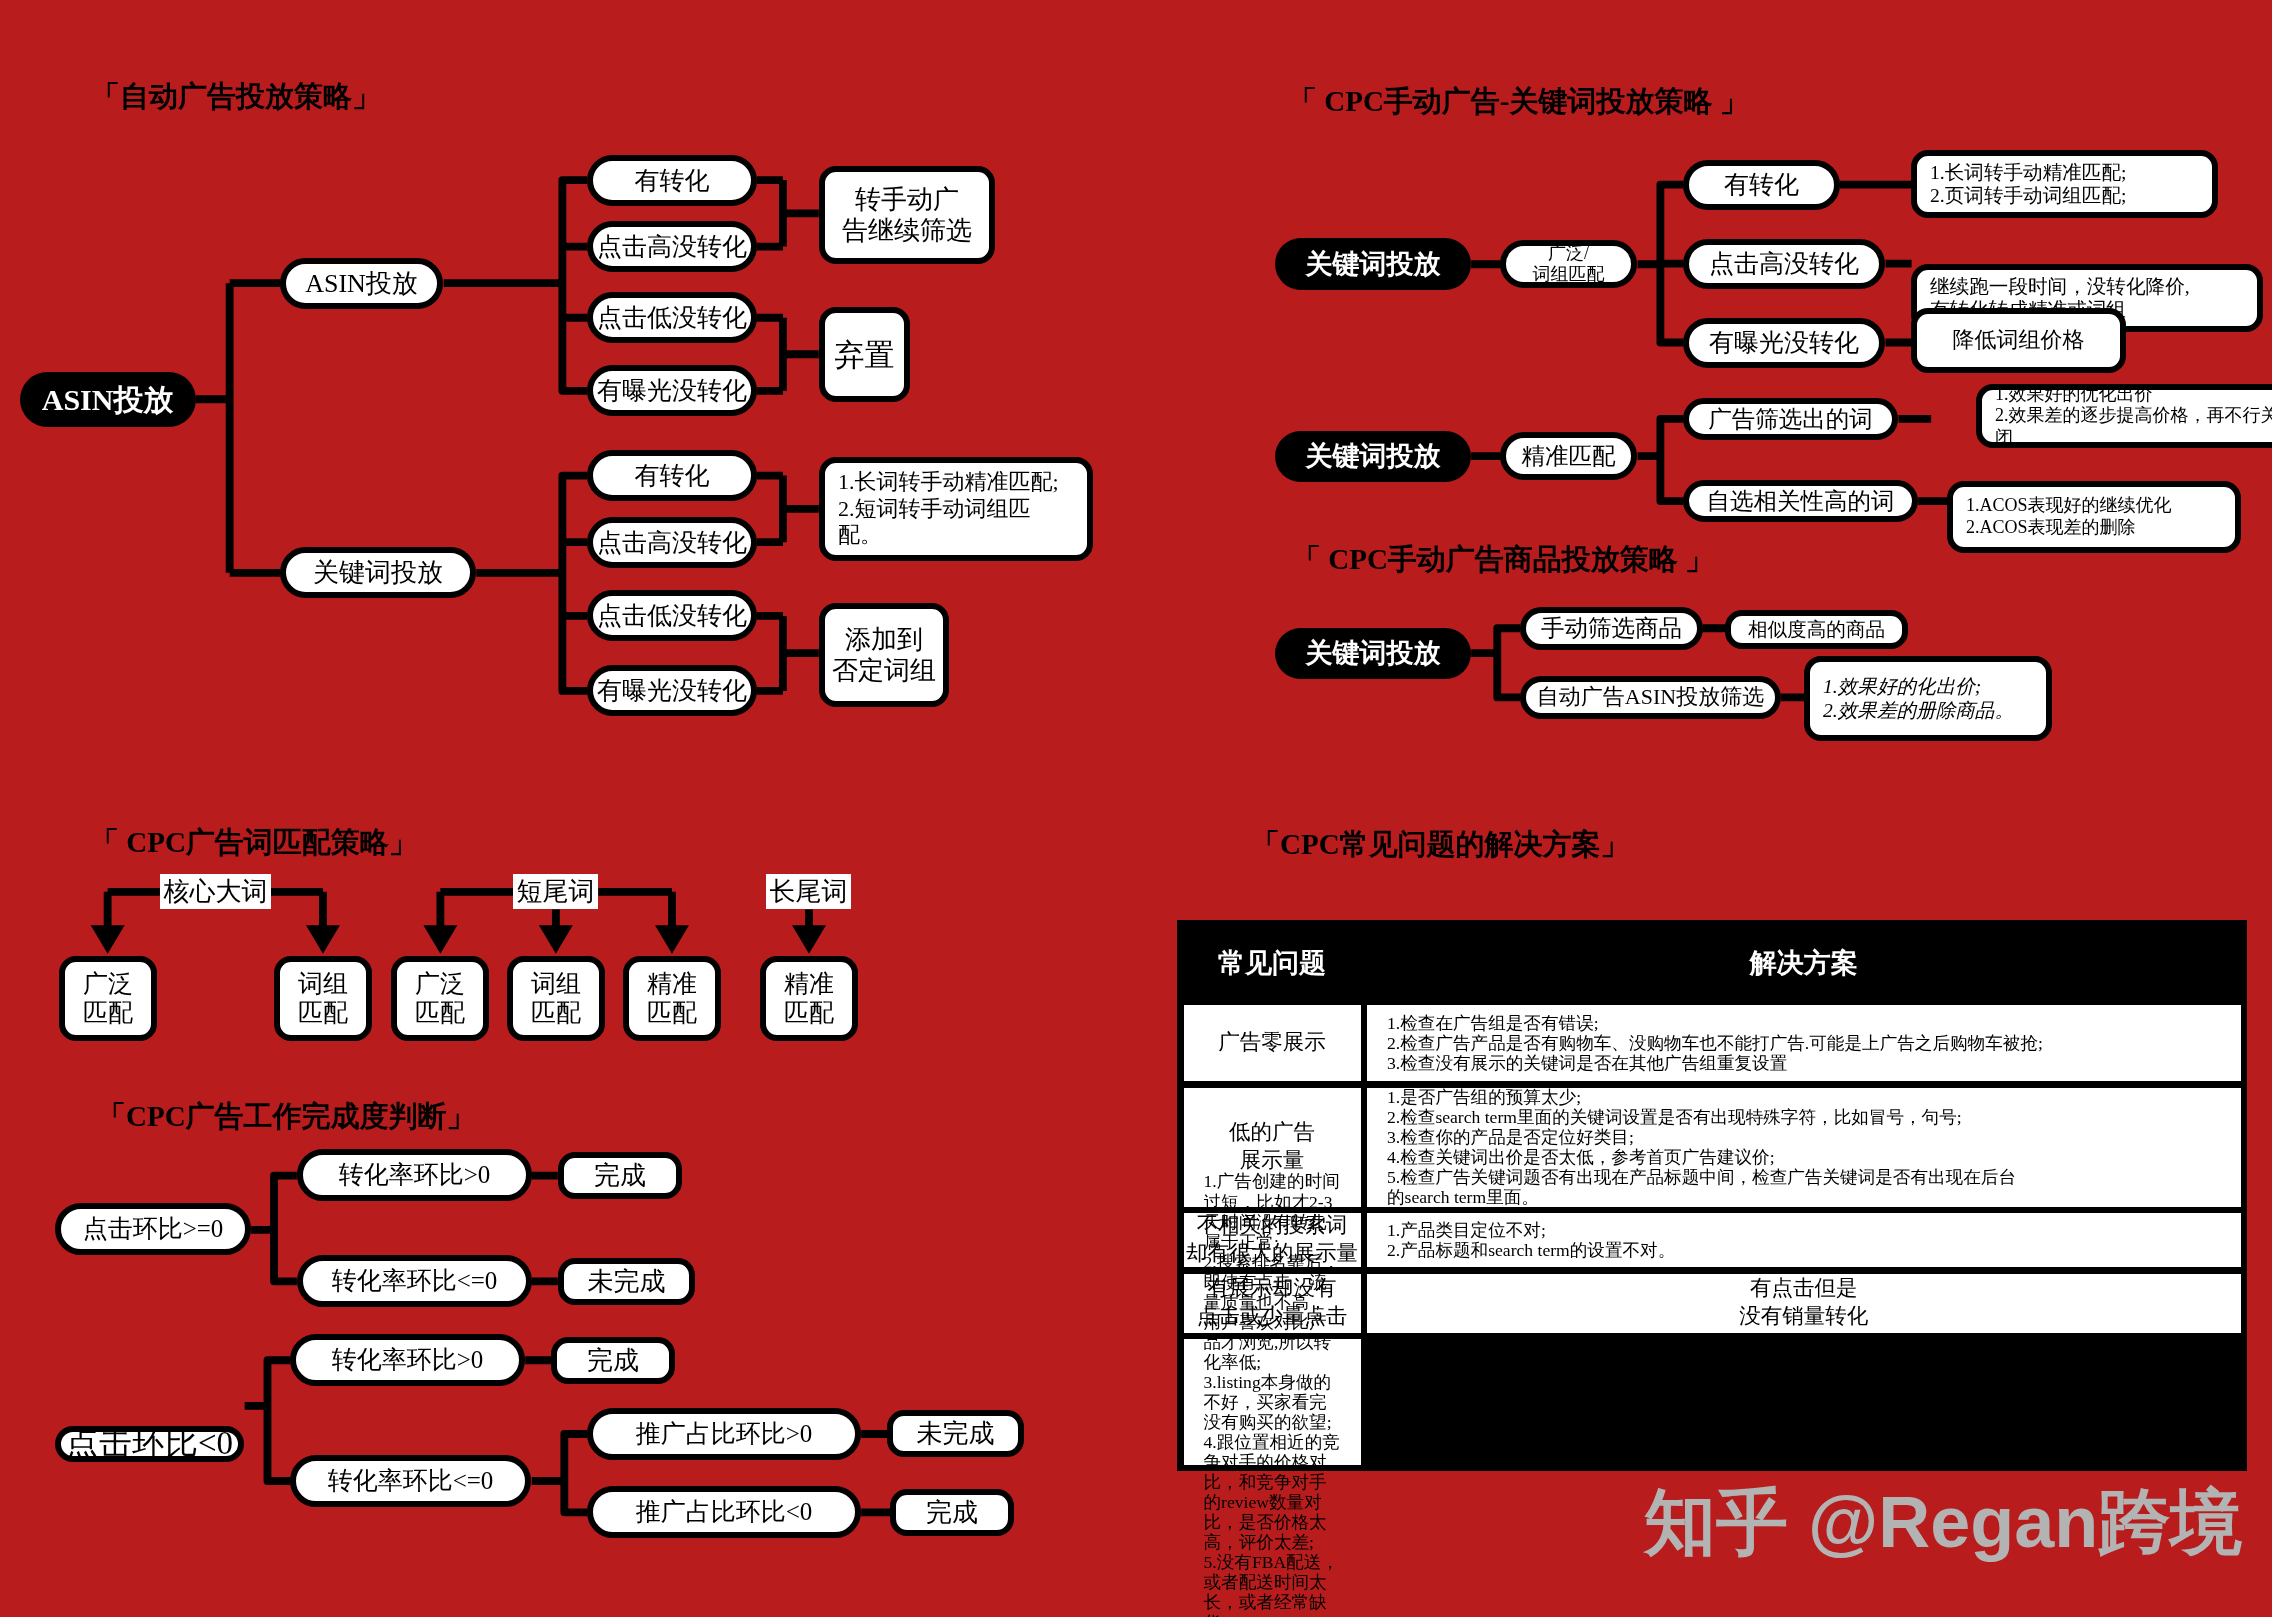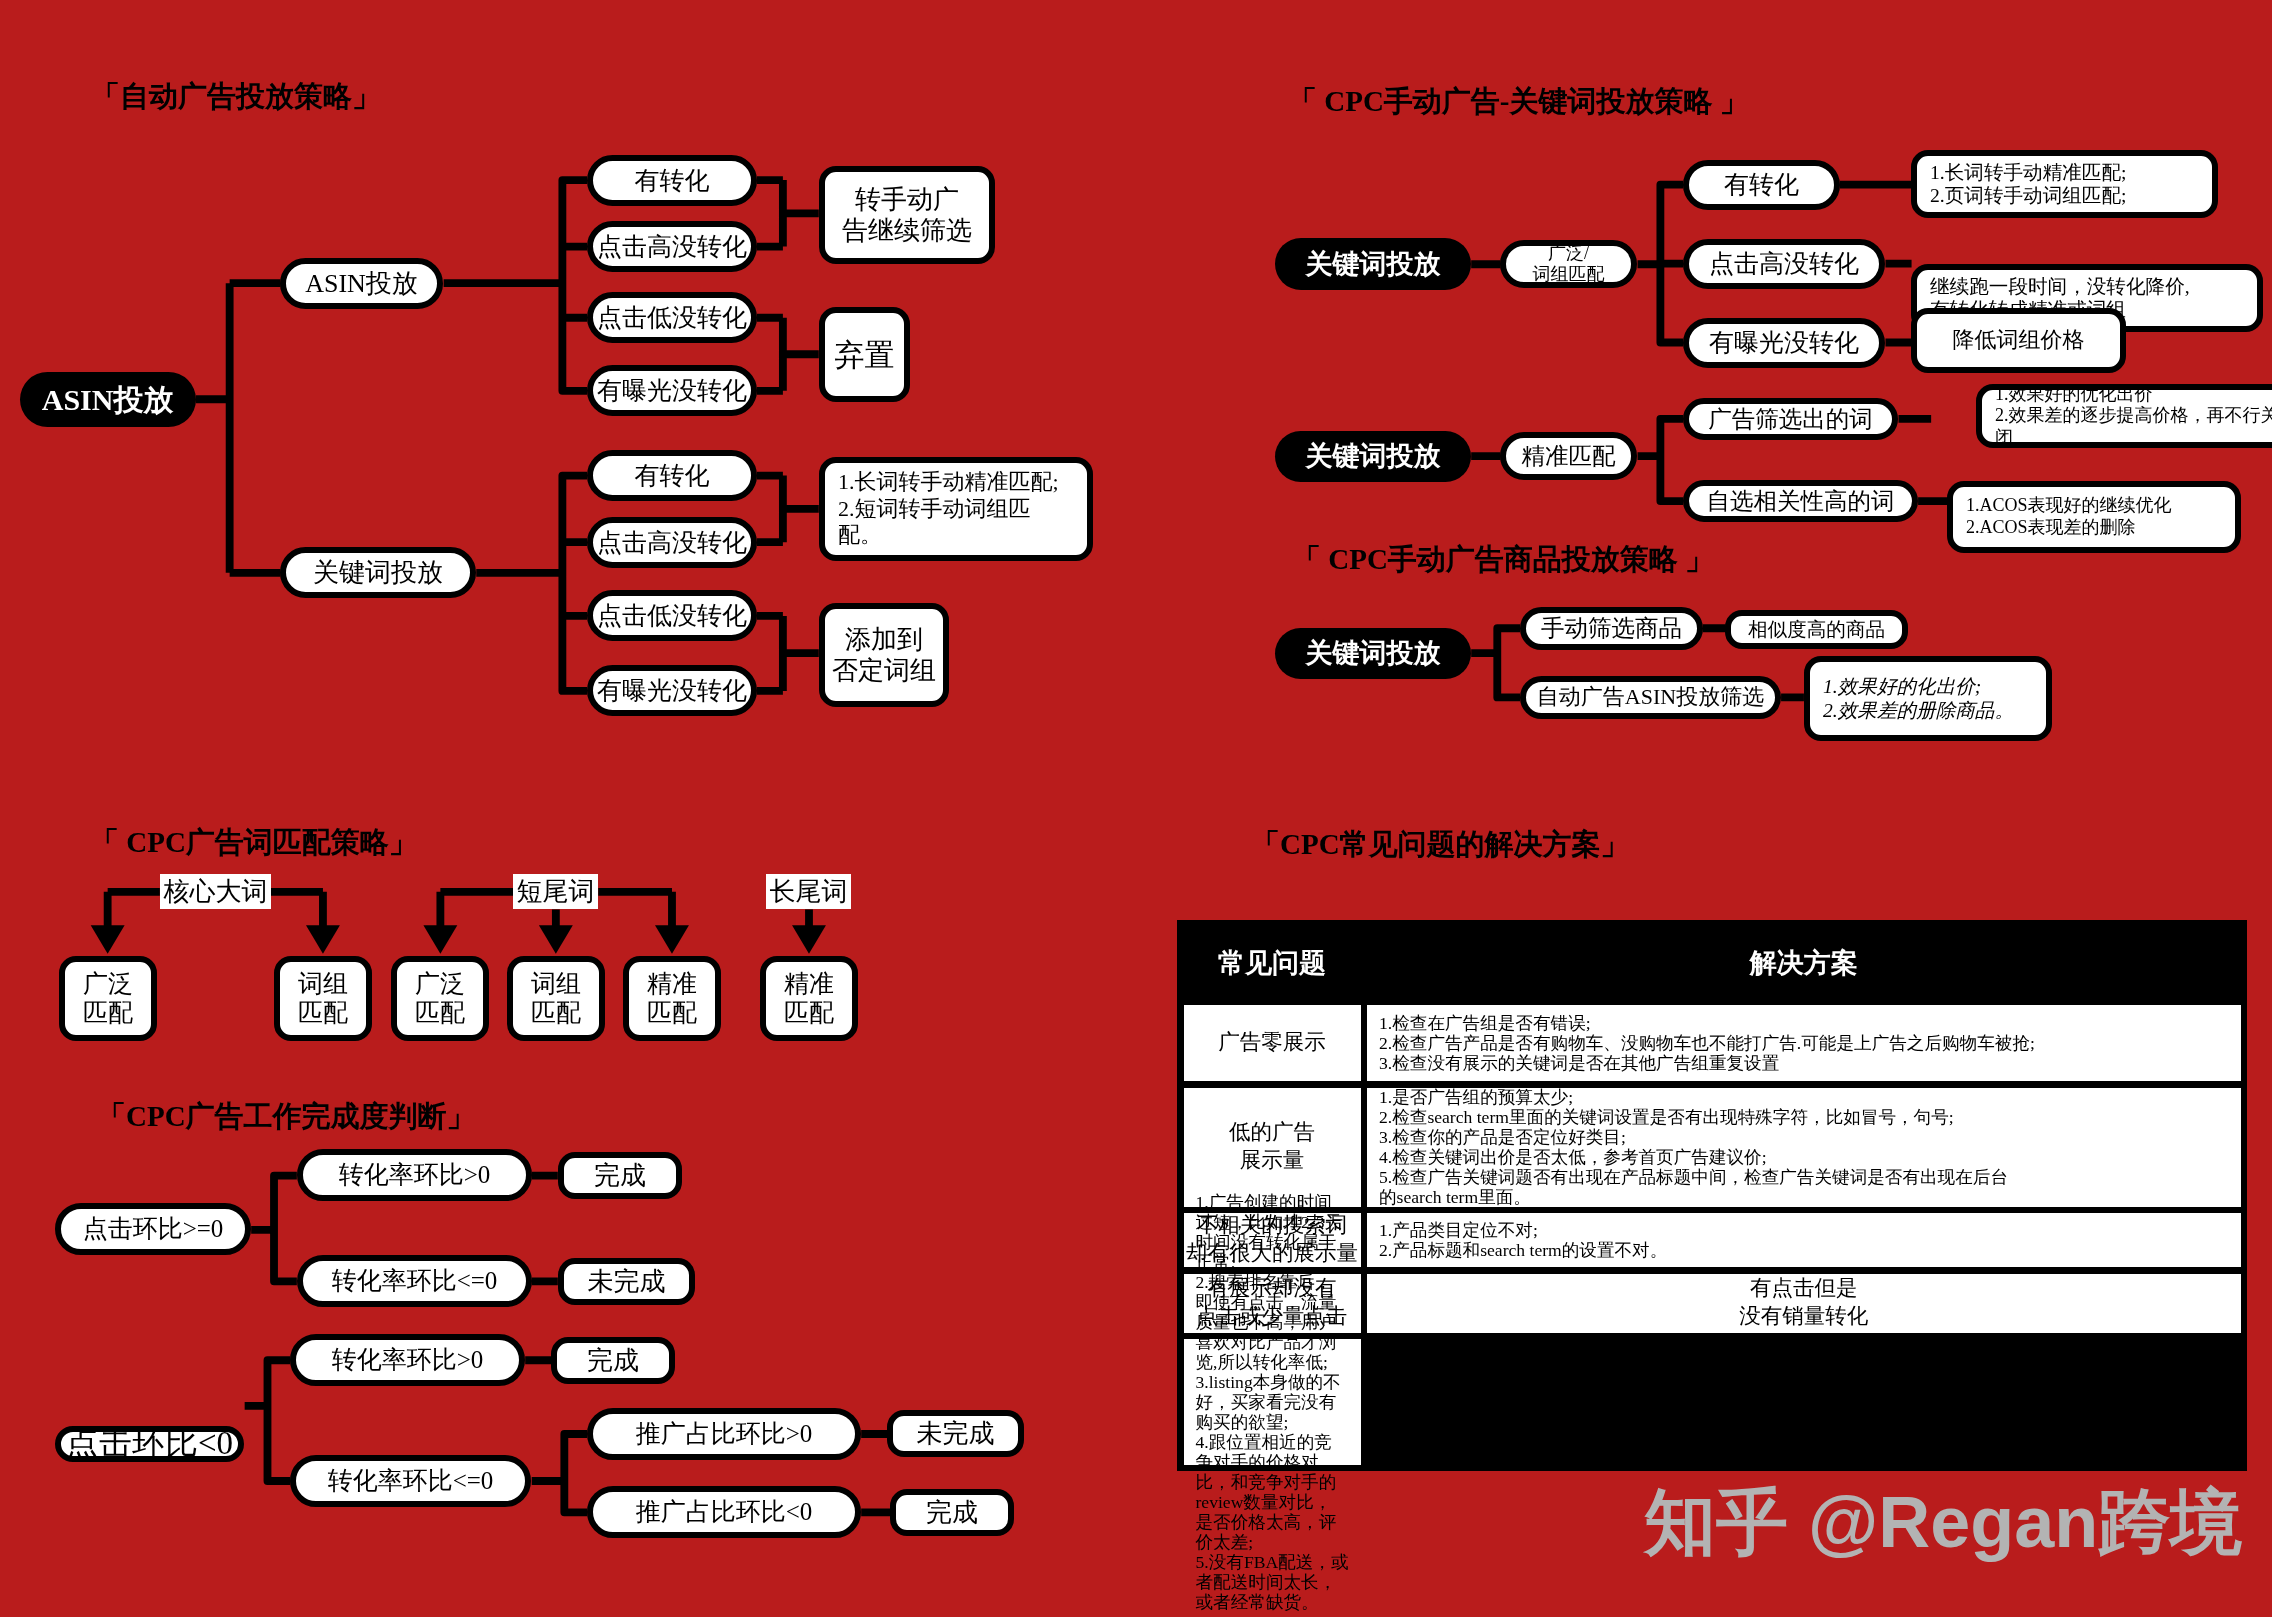--- a/index.html
+++ b/index.html
@@ -14,21 +14,21 @@
   .lft{justify-content:flex-start;text-align:left;padding:0 13px;}
   .ttl{position:absolute;font-weight:bold;white-space:nowrap;font-size:29px;}
   .faq{position:absolute;left:1177px;top:920px;width:1070px;height:551px;background:#000;
        padding:6.5px;box-sizing:border-box;display:grid;grid-template-columns:177px auto;
        grid-template-rows:72px 76px 119px 54px 59px 126px;gap:6.5px;}
   .faq .hc{background:#000;color:#fff;display:flex;align-items:center;justify-content:center;
            font-size:27px;font-weight:bold;}
   .faq .pc{background:#fff;display:flex;align-items:center;justify-content:center;text-align:center;
            font-size:21.5px;white-space:pre-line;line-height:1.3;}
   .faq .sc{background:#fff;display:flex;align-items:center;justify-content:flex-start;text-align:left;
-           font-size:17.6px;white-space:pre-line;line-height:1.14;padding:0 12px;}
+           font-size:17.6px;white-space:pre-line;line-height:1.14;padding:0 20px;}
   .wm{position:absolute;left:1644px;top:1475px;font-size:72px;color:#b3b3b3;white-space:nowrap;
       font-family:"Liberation Sans","DejaVu Sans",sans-serif;font-weight:bold;}
 </style>
 </head>
 <body>
 
 <div id="canvas">
 
   <svg class="lines" width="2273" height="1618" viewBox="0 0 3484 2480">
     <g stroke="#000" stroke-width="12" fill="none" stroke-linejoin="round">

